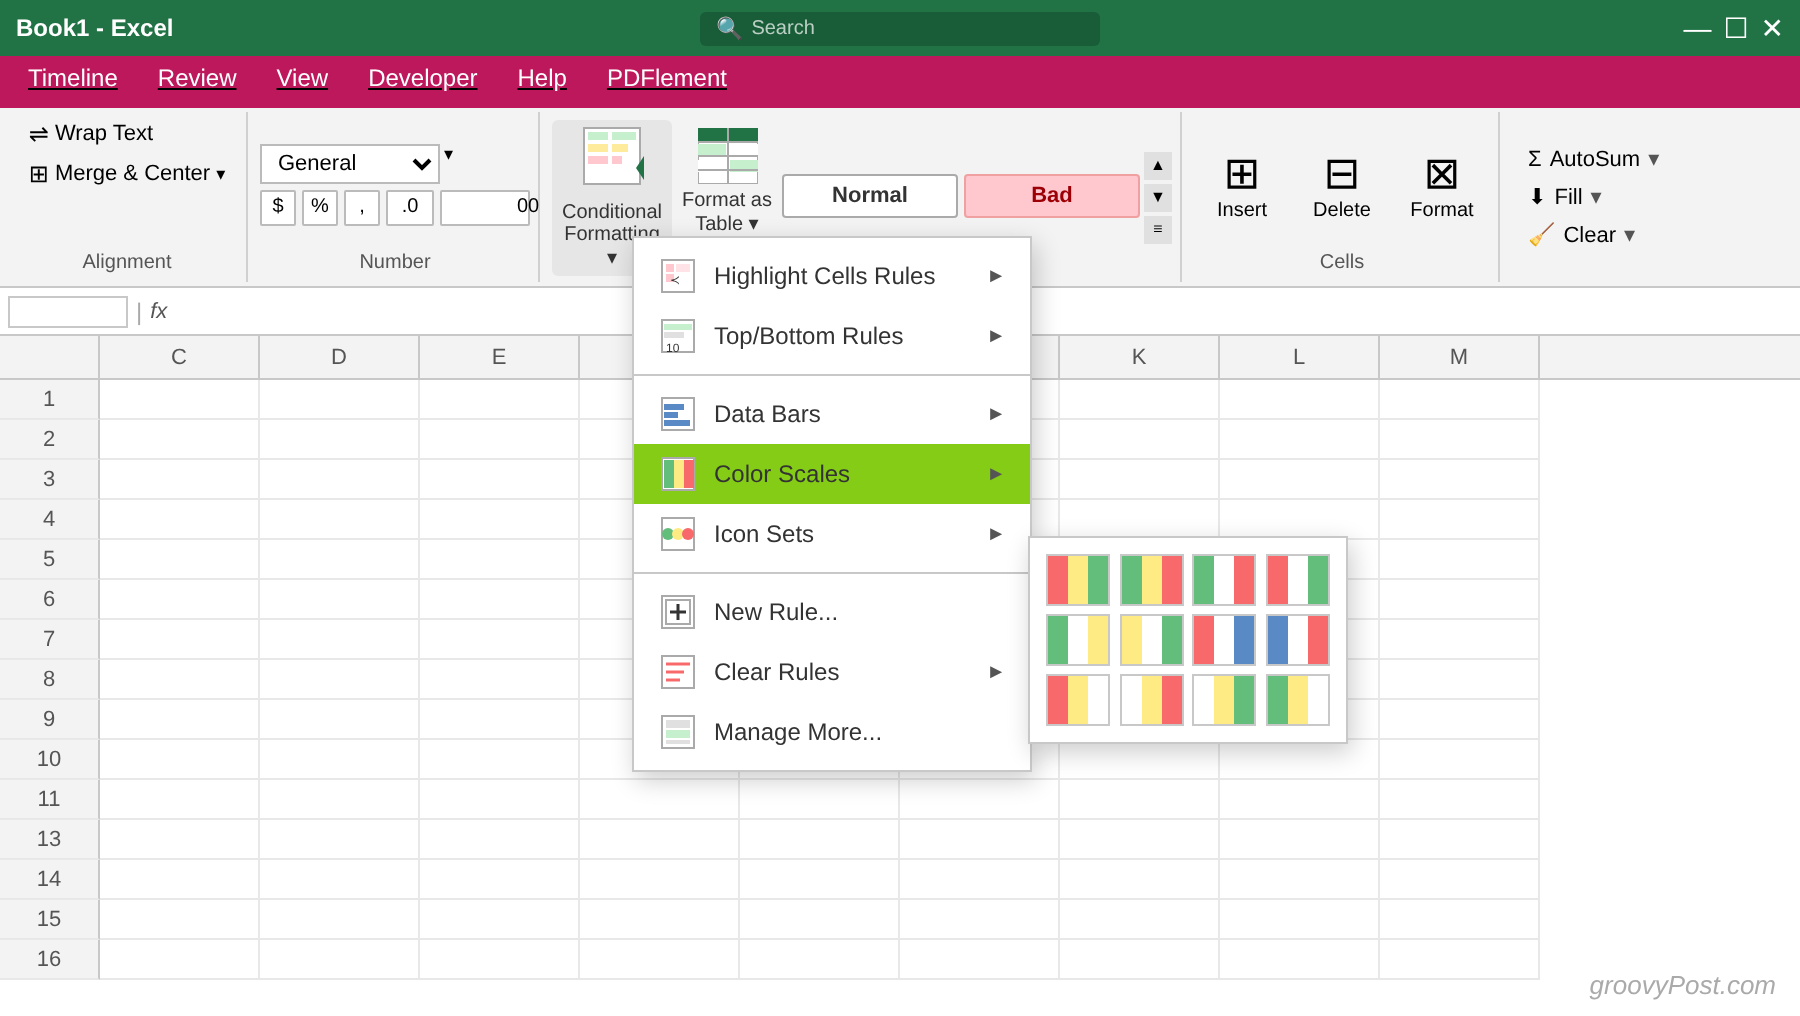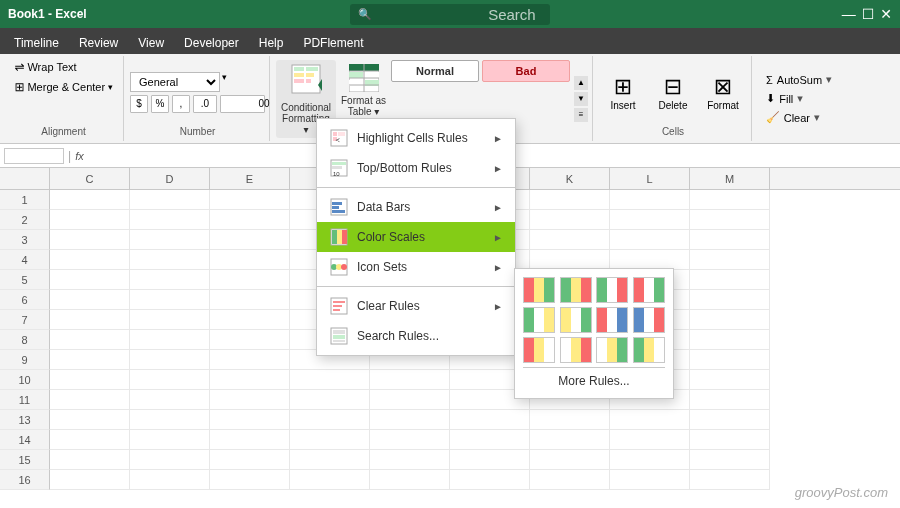--- a/index.html
+++ b/index.html
@@ -20,35 +20,35 @@
       align-items: center;
       background: #185c38;
       border-radius: 3px;
       padding: 2px 8px;
       width: 200px;
     }
     .title-bar-search input {
       background: transparent;
       border: none;
       color: #fff;
-      font-size: 15px;
+      font-size: 10px;
       outline: none;
       width: 160px;
-      text-align: right;
     }
     .title-bar-search input::placeholder { color: rgba(255,255,255,0.7); }
     .title-bar-right { flex: 1; display: flex; justify-content: flex-end; align-items: center; gap: 6px; }
 
     
     .ribbon-tabs {
       height: 26px;
-      background: #404040;
-      display: flex;
-      align-items: flex-end;
+      background: #be185d;
+      display: flex;
+      align-items: flex-start;
       padding-left: 4px;
+      text-decoration: underline;
     }
     .ribbon-tab {
       padding: 4px 10px;
       color: #fff;
       font-size: 12px;
       cursor: pointer;
       border-radius: 3px 3px 0 0;
     }
 
     
@@ -112,21 +112,21 @@
       justify-content: flex-start;
       width: 55px;
       height: 78px;
       padding: 4px;
       cursor: pointer;
     }
 
     
     .cell-styles-box {
       display: flex;
-      flex-direction: row;
+      flex-direction: column;
       gap: 2px;
       height: 78px;
       justify-content: center;
     }
     .cell-style-row { display: flex; gap: 3px; }
     .cell-style-box {
       width: 88px;
       height: 22px;
       display: flex;
       align-items: center;
@@ -774,38 +774,49 @@
         </svg>
     </div>
     <span class="menu-item-label">Icon Sets</span>
     <span class="menu-item-arrow">►</span>
   </div>
   <div class="menu-divider"></div>
   <div class="menu-item">
     <div class="menu-item-icon">
       <svg width="18" height="18" viewBox="0 0 18 18">
           <rect x="1" y="1" width="16" height="16" fill="white" stroke="#aaa"></rect>
+          <rect x="3" y="3" width="12" height="12" fill="none" stroke="#aaa"></rect>
+          <line x1="9" y1="5" x2="9" y2="13" stroke="#333" stroke-width="1.5"></line>
+          <line x1="5" y1="9" x2="13" y2="9" stroke="#333" stroke-width="1.5"></line>
+        </svg>
+    </div>
+    <span class="menu-item-label">New Rule...</span>
+  </div>
+  <div class="menu-item">
+    <div class="menu-item-icon">
+      <svg width="18" height="18" viewBox="0 0 18 18">
+          <rect x="1" y="1" width="16" height="16" fill="white" stroke="#aaa"></rect>
           <line x1="3" y1="5" x2="15" y2="5" stroke="#f8696b" stroke-width="1.5"></line>
           <line x1="3" y1="9" x2="12" y2="9" stroke="#f8696b" stroke-width="1.5"></line>
           <line x1="3" y1="13" x2="10" y2="13" stroke="#f8696b" stroke-width="1.5"></line>
         </svg>
     </div>
     <span class="menu-item-label">Clear Rules</span>
     <span class="menu-item-arrow">►</span>
   </div>
   <div class="menu-item">
     <div class="menu-item-icon">
       <svg width="18" height="18" viewBox="0 0 18 18">
           <rect x="1" y="1" width="16" height="16" fill="white" stroke="#aaa"></rect>
           <rect x="3" y="3" width="12" height="4" fill="#e0e0e0"></rect>
           <rect x="3" y="8" width="12" height="4" fill="#c6efce"></rect>
           <rect x="3" y="13" width="12" height="2" fill="#e0e0e0"></rect>
         </svg>
     </div>
-    <span class="menu-item-label">Search Rules...</span>
+    <span class="menu-item-label">Manage More...</span>
   </div>
 </div>
 
 <div class="submenu">
   <div class="submenu-grid" id="colorscales-grid">
       <div class="scale-icon">
         <div class="scale-col" style="background: rgb(248, 105, 107);"></div>
         <div class="scale-col" style="background: rgb(255, 235, 132);"></div>
         <div class="scale-col" style="background: rgb(99, 190, 123);"></div>
       </div>
@@ -858,14 +869,13 @@
         <div class="scale-col" style="background: rgb(255, 255, 255);"></div>
         <div class="scale-col" style="background: rgb(255, 235, 132);"></div>
         <div class="scale-col" style="background: rgb(99, 190, 123);"></div>
       </div>
       <div class="scale-icon">
         <div class="scale-col" style="background: rgb(99, 190, 123);"></div>
         <div class="scale-col" style="background: rgb(255, 235, 132);"></div>
         <div class="scale-col" style="background: rgb(255, 255, 255);"></div>
       </div>
     </div>
-  <div class="more-rules">More Rules...</div>
 </div>
 
 </body></html>

